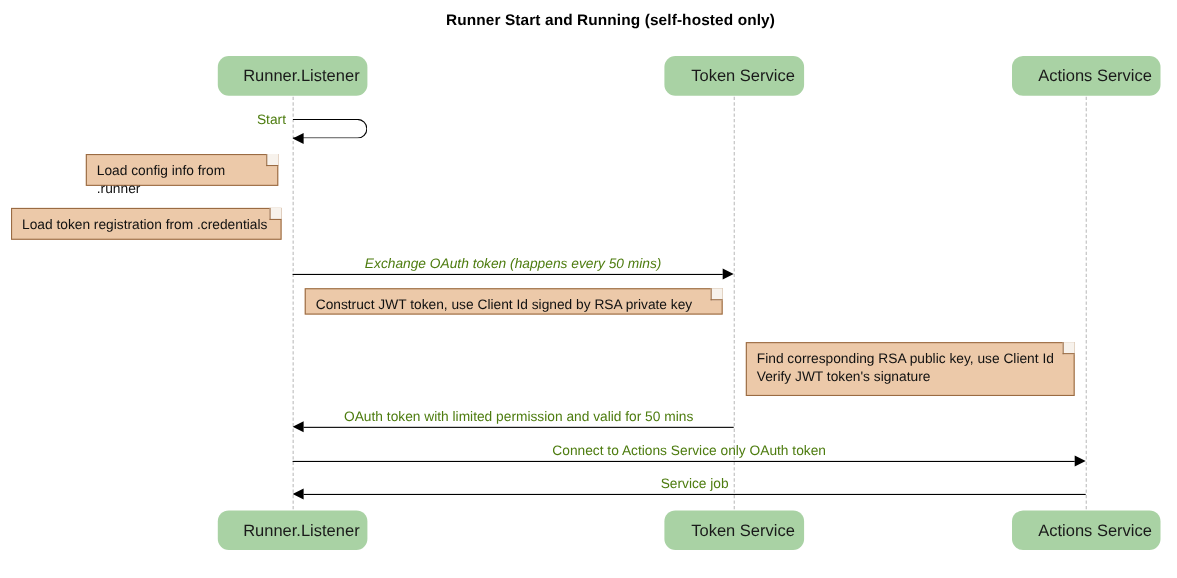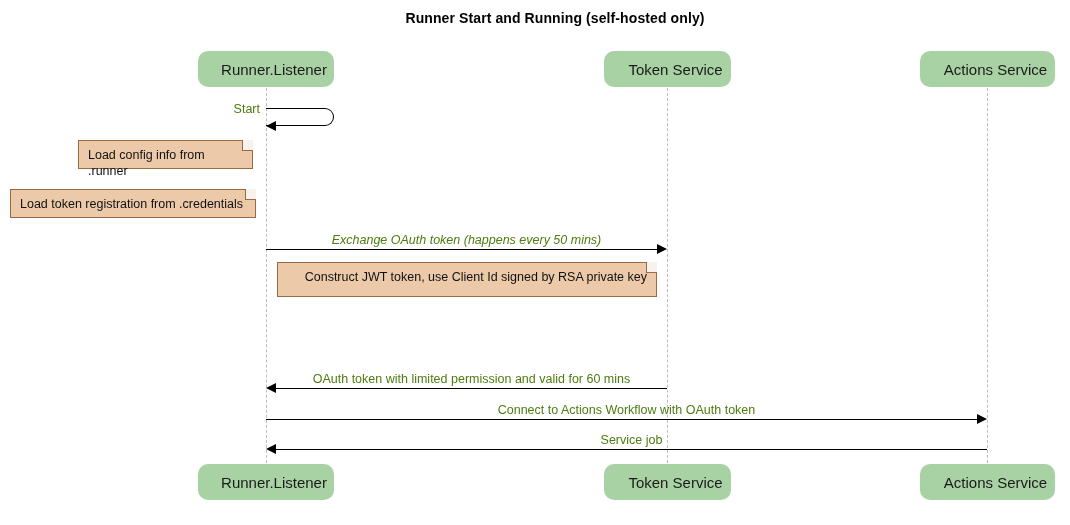--- a/index.html
+++ b/index.html
@@ -129,31 +129,36 @@
 
   <div class="note" style="left:78px;top:140px;width:175px;height:29px;">
     <span class="fold"></span>
     <span>Load config info from .runner</span>
   </div>
 
   <div class="msg-label" style="left:266px;top:233px;width:401px;font-style:italic;">Exchange OAuth token (happens every 50 mins)</div>
   <div class="msg-line" style="left:266px;top:249px;width:391px;"></div>
   <div class="arrowhead right" style="left:657px;top:244px;"></div>
 
-  <div class="note" style="left:277px;top:262px;width:380px;height:35px;text-align:right;">
+  <div class="note" style="left:277px;top:262px;width:380px;height:24px;">
     <span class="fold"></span>
     <span>Construct JWT token, use Client Id signed by RSA private key</span>
   </div>
 
+  <div class="note" style="left:678px;top:311px;width:299px;height:49px;">
+    <span class="fold"></span>
+    <div>Find corresponding RSA public key, use Client Id</div>
+    <div>Verify JWT token's signature</div>
+  </div>
 
-  <div class="msg-label" style="left:276px;top:372px;width:391px;">OAuth token with limited permission and valid for 60 mins</div>
+  <div class="msg-label" style="left:276px;top:372px;width:391px;">OAuth token with limited permission and valid for 50 mins</div>
   <div class="msg-line" style="left:276px;top:388px;width:391px;"></div>
   <div class="arrowhead left" style="left:266px;top:383px;"></div>
 
-  <div class="msg-label" style="left:266px;top:403px;width:721px;">Connect to Actions Workflow with OAuth token</div>
+  <div class="msg-label" style="left:266px;top:403px;width:721px;">Connect to Actions Service only OAuth token</div>
   <div class="msg-line" style="left:266px;top:419px;width:711px;"></div>
   <div class="arrowhead right" style="left:977px;top:414px;"></div>
 
   <div class="msg-label" style="left:276px;top:433px;width:711px;">Service job</div>
   <div class="msg-line" style="left:276px;top:449px;width:711px;"></div>
   <div class="arrowhead left" style="left:266px;top:444px;"></div>
 
 </div>
 
 </body></html>

